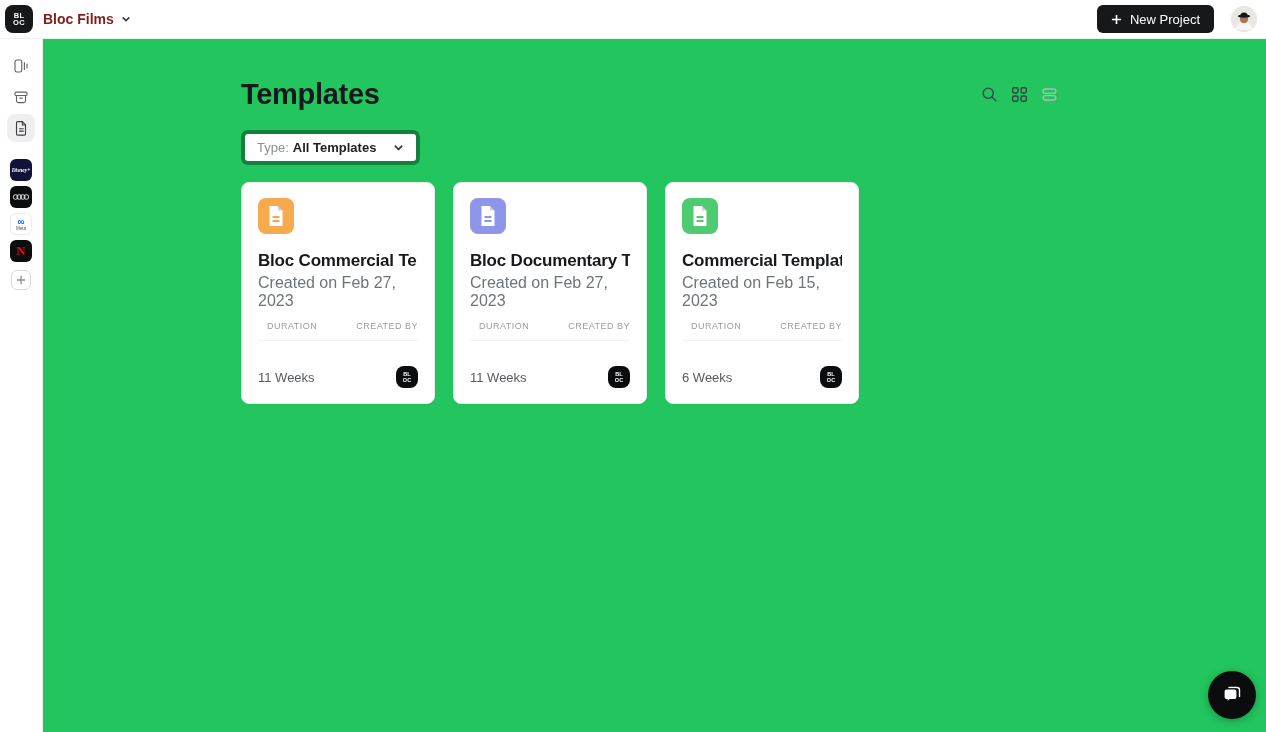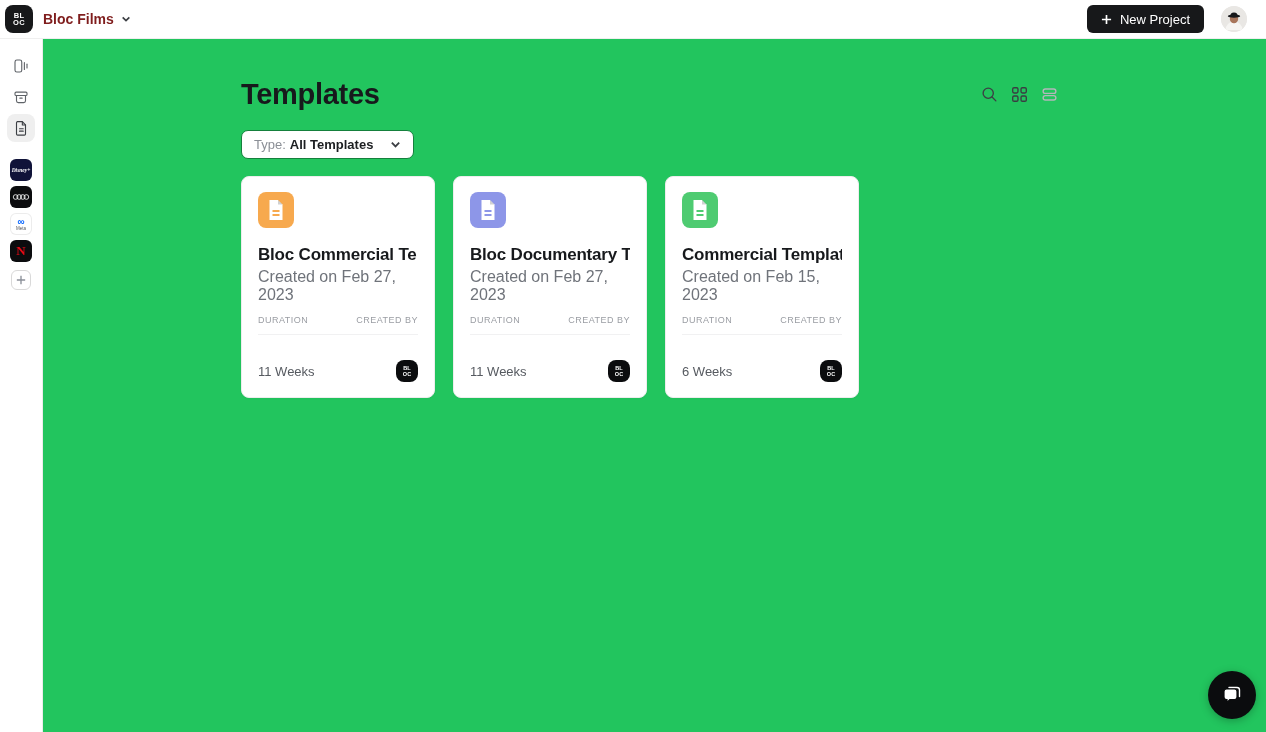--- a/index.html
+++ b/index.html
@@ -21,21 +21,21 @@
     display:flex; align-items:center; gap:36px; }
   .tab { position:relative; height:39px; display:flex; align-items:center; gap:8px;
     font-size:14px; color:#73777d; cursor:pointer; }
   .tab .t-icon { stroke:#9aa0a6; }
   .tab.active { color:#17191c; font-weight:500; }
   .tab.active .t-icon { stroke:#2f3237; }
   .tab.active::after { content:""; position:absolute; left:-9px; right:-9px; bottom:0;
     height:3px; background:#3a3d42; }
   .t-icon { width:16px; height:16px; fill:none; stroke-width:1.5; }
 
-  .topbar-right { margin-left:auto; display:flex; align-items:center; gap:17px; padding-right:19px; }
+  .topbar-right { margin-left:auto; display:flex; align-items:center; gap:17px; padding-right:9px; }
   .new-project-btn { height:28px; background:#17181a; color:#fff; border:none; border-radius:6px;
     display:flex; align-items:center; gap:8px; padding:0 14px; font-size:13px; font-weight:500;
     font-family:inherit; cursor:pointer; }
   .plus-glyph { width:11px; height:11px; stroke:#fff; stroke-width:1.8; fill:none; }
   .user-avatar { width:26px; height:26px; border-radius:50%; overflow:hidden; cursor:pointer;
     background:#e9e7e4; }
 
   
   .sidebar { position:fixed; top:39px; left:0; bottom:0; width:43px; background:#fff;
     border-right:1px solid #ececec; display:flex; flex-direction:column; align-items:center;
@@ -64,37 +64,37 @@
   
   .main { position:fixed; top:39px; left:43px; right:0; bottom:0; background:#22c55e; overflow:hidden; }
   .container { width:817px; margin-left:198px; padding-top:39px; }
   .head-row { display:flex; align-items:center; justify-content:space-between; }
   .page-title { font-size:29px; font-weight:bold; color:#17191c; letter-spacing:-.3px; }
   .view-icons { display:flex; align-items:center; gap:13px; }
   .view-icons svg { cursor:pointer; }
 
   .filter-row { margin-top:19px; }
   .type-dropdown { display:inline-flex; align-items:center; background:#fff;
-    border:1px solid #15803d; border-radius:7px; padding:6px 12px; font-size:13px;
+    border:4px solid #15803d; border-radius:7px; padding:6px 12px; font-size:13px;
     cursor:pointer; font-family:inherit; }
   .type-label { color:#8b8f96; margin-right:4px; }
   .type-value { color:#1c1e21; font-weight:700; }
   .type-dropdown .chev { margin-left:17px; width:11px; height:11px; }
 
   .cards { display:flex; gap:18px; margin-top:17px; }
   .card { width:194px; height:222px; background:#fff; border:1px solid #ededed; border-radius:8px;
     padding:15px 16px 15px; display:flex; flex-direction:column; cursor:pointer;
     box-shadow:0 1px 2px rgba(0,0,0,.03); }
   .card-icon { width:36px; height:36px; border-radius:8px; }
   .card-title { margin-top:17px; font-size:17px; font-weight:bold; color:#17191c;
     white-space:nowrap; overflow:hidden; letter-spacing:-.2px; }
   .card-created { margin-top:3px; font-size:16px; color:#6f737a; }
   .card-labels { margin-top:auto; display:flex; justify-content:space-between;
     border-bottom:1px solid #f1f1f2; padding-bottom:9px; }
-  .card-label { font-size:9px; letter-spacing:.5px; color:#9a9da3; font-weight:500; }
+  .card-label { font-size:9px; letter-spacing:.5px; color:#9a9da3; font-weight:500;margin-left:9px; }
   .card-bottom { margin-top:25px; display:flex; justify-content:space-between; align-items:center; }
   .card-duration { font-size:13px; color:#565a60; }
   .mini-avatar { width:22px; height:22px; background:#0b0c0e; border-radius:8px;
     display:flex; flex-direction:column; align-items:center; justify-content:center;
     color:#fff; font-size:5.5px; font-weight:bold; line-height:6px; letter-spacing:.2px; }
 
   
   .chat-fab { position:fixed; right:10px; bottom:13px; width:48px; height:48px; border-radius:50%;
     background:#0b0c0e; display:flex; align-items:center; justify-content:center; cursor:pointer;
     box-shadow:0 2px 8px rgba(0,0,0,.25); z-index:30; }

